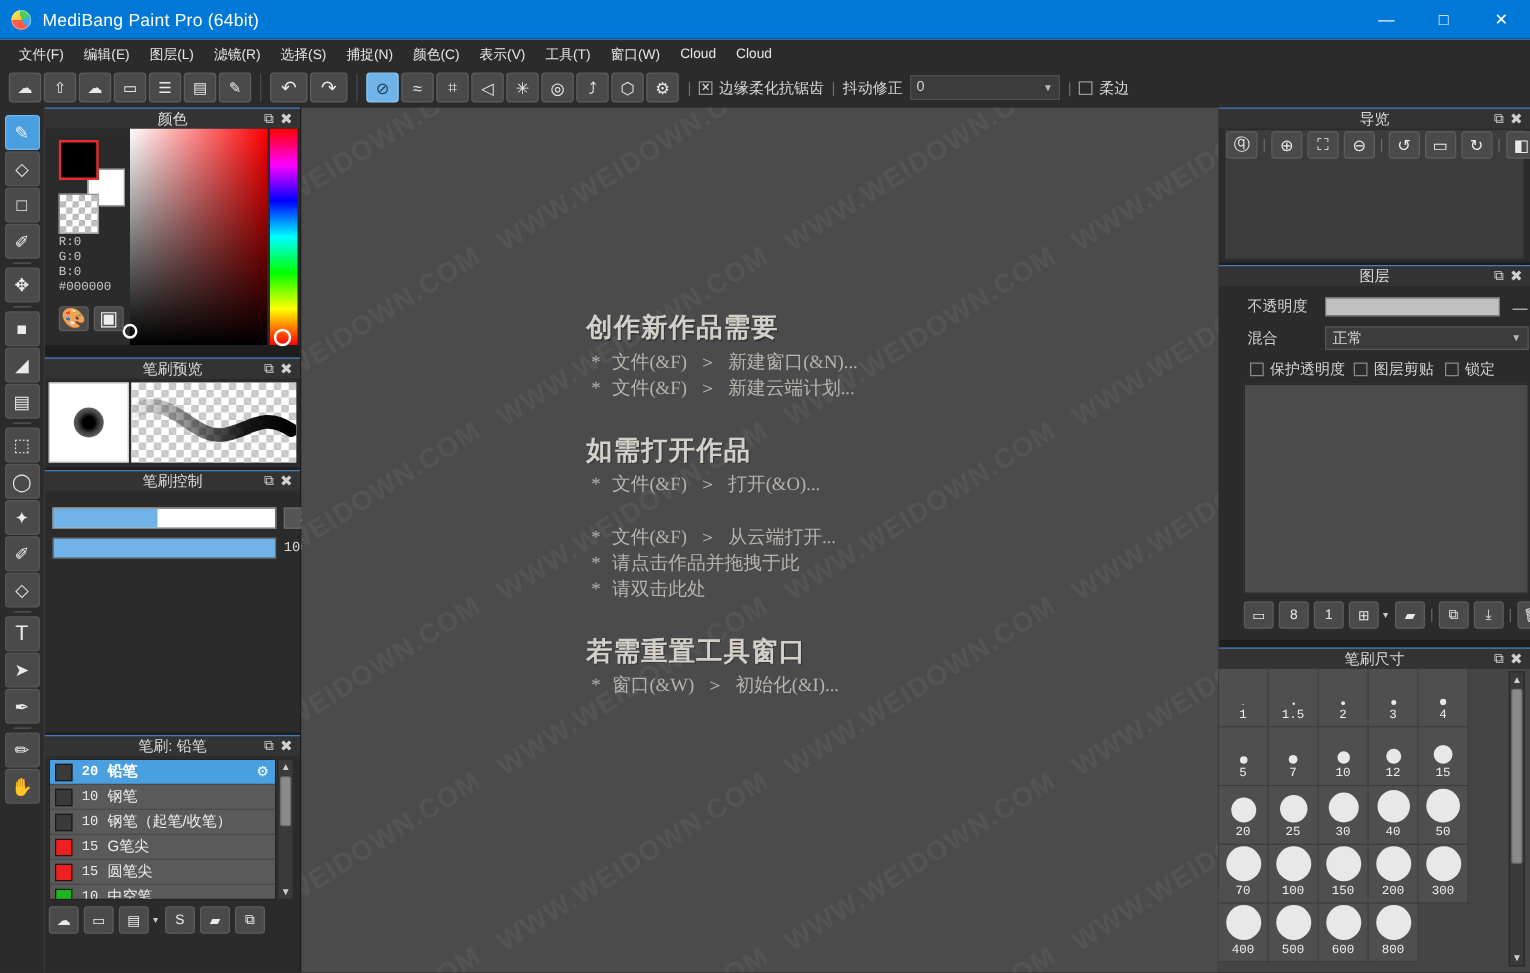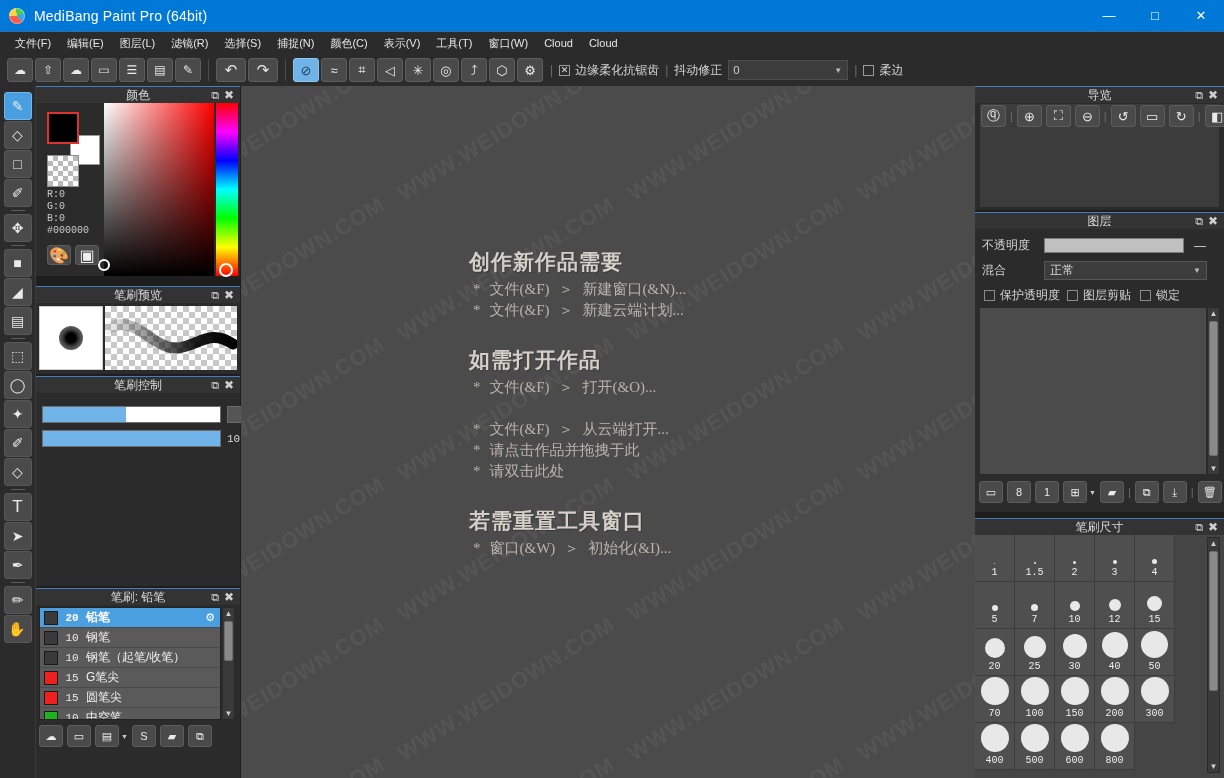--- a/index.html
+++ b/index.html
@@ -210,21 +210,21 @@
   
   #pnl-nav { left: 975px; top: 86px; width: 249px; height: 124px; }
   #nav-body { position:absolute; top:17px; left:4px; width:241px; height:105px; background:#3c3c3c; border:1px solid #2a2a2a; }
   #nav-tools { position:absolute; top:19px; left:6px; display:flex; align-items:center; }
   .nbtn {
     width:25px; height:22px; background:#4a4a4a; border:1px solid #5d5d5d; border-radius:3px;
     display:flex; align-items:center; justify-content:center; color:#eaeaea; margin-right:4px;
   }
 
   #pnl-layer { left: 975px; top: 212px; width: 249px; height: 300px; }
-  #layer-body { position:absolute; top:17px; left:0; width:208px; height:283px; }
+  #layer-body { position:absolute; top:17px; left:16px; width:208px; height:283px; }
   .lrow { display:flex; align-items:center; }
   .llab { color:#d2d2d2; font-size:12px; }
   #opa-track { width:140px; height:15px; background:#c0c0c0; border:1px solid #7a7a7a; }
   .lsel {
     height:19px; background:#3c3c3c; border:1px solid #575757; color:#d8d8d8;
     font-size:12px; display:flex; align-items:center; padding:0 5px; position:relative;
   }
   .lsel .caret { position:absolute; right:5px; font-size:8px; color:#b9b9b9; }
   .lchk { width:11px; height:11px; border:1px solid #8a8a8a; background:#2b2b2b; margin-right:5px; }
   #layer-listarea {

